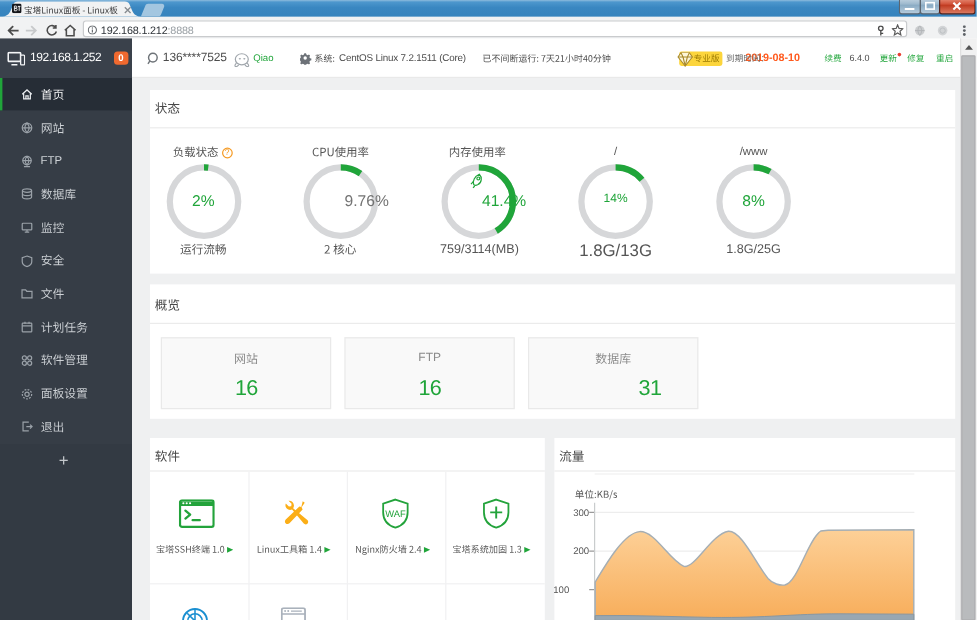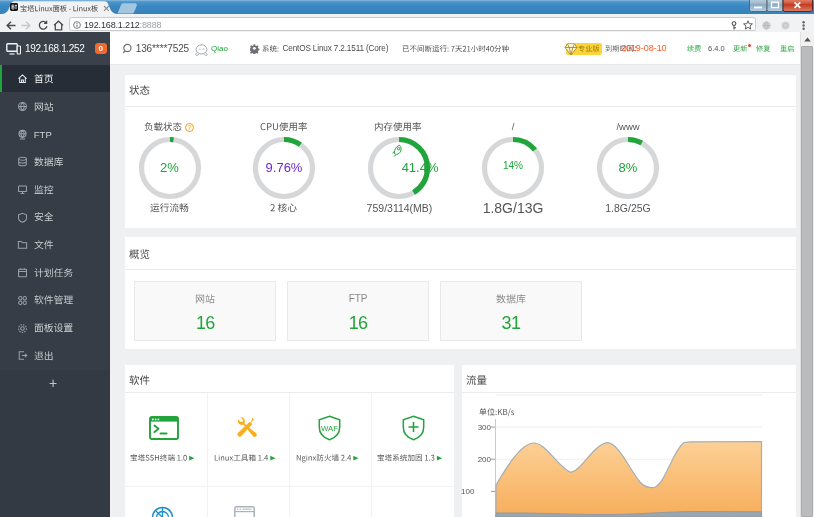--- a/index.html
+++ b/index.html
@@ -223,21 +223,21 @@
 <div class="abs" style="left:135.7px;top:44px;font-size:10px;line-height:10px;color:#4c4c4c;letter-spacing:-0.1px">136****7525</div>
 <div class="abs" style="left:211px;top:43.8px;font-size:8px;line-height:10px;color:#20a53a">Qiao</div>
 <div class="abs" style="left:282.5px;top:43.7px;font-size:8.2px;line-height:10px;color:#4c4c4c;letter-spacing:-0.15px">CentOS Linux 7.2.1511 (Core)</div>
 <div class="abs" style="left:565.5px;top:42.8px;width:36px;height:12.2px;background:#fcd53c;border-radius:2px"></div>
 <svg class="abs" style="left:563.5px;top:42.5px" width="14" height="13" viewBox="0 0 14 13">
     <g stroke="#a8892a" fill="#fdf6d8" stroke-width="0.9" stroke-linejoin="round">
       <path d="M3.5 1 H10.5 L13 4.5 L7 12 L1 4.5 Z"></path>
       <path d="M1 4.5 H13 M3.5 1 L5.2 4.5 L7 12 L8.8 4.5 L10.5 1"></path>
     </g>
   </svg>
-<div class="abs" style="left:621px;top:43.2px;font-size:9px;line-height:11px;font-weight:normal;color:#ff5a1e;letter-spacing:-0.05px">2019-08-10</div>
+<div class="abs" style="left:621px;top:43.2px;font-size:9px;line-height:11px;font-weight:bold;color:#ff5a1e;letter-spacing:-0.05px">2019-08-10</div>
 <div class="abs" style="left:708px;top:43.7px;font-size:7.5px;line-height:10px;color:#4c4c4c">6.4.0</div>
 <div class="abs" style="left:747.6px;top:44.2px;width:3.2px;height:3.2px;background:#e93f33;border-radius:50%"></div>
 
 <div class="abs" style="left:0;top:65.2px;width:110px;height:451.8px;background:#333a43"></div>
 <div class="abs" style="left:0;top:65.2px;width:110px;height:305.3px;background:#363d46"></div>
 <div class="abs" style="left:0;top:65.2px;width:110px;height:27.2px;background:#262d36"></div>
 <div class="abs" style="left:0;top:65.2px;width:2px;height:27.2px;background:#20a53a"></div>
 <svg class="abs" style="left:16.5px;top:73.2px" width="11" height="11" viewBox="0 0 13 13">
     <path stroke="#e8ebee" fill="none" stroke-width="1.2" d="M1.8 6.6 L6.5 2.3 L11.2 6.6 M3.2 5.6 V11.2 H9.8 V5.6 M5.4 11.2 V8.2 H7.6 V11.2"></path>
   </svg>
@@ -286,21 +286,21 @@
 <div class="card" style="left:124.9px;top:75px;width:671.1px;height:152.5px"></div>
 <div class="abs" style="left:124.9px;top:105.5px;width:671.1px;height:1px;background:#ebebeb"></div>
 
 <div class="card" style="left:124.9px;top:237px;width:671.1px;height:112px"></div>
 <div class="abs" style="left:124.9px;top:268.5px;width:671.1px;height:1px;background:#ebebeb"></div>
 <div class="abs" style="left:134.4px;top:281.3px;width:141.8px;height:60px;background:#f9f9f9;border:1px solid #e9e9e9"></div>
 <div class="abs" style="left:287.2px;top:281.3px;width:141.8px;height:60px;background:#f9f9f9;border:1px solid #e9e9e9"></div>
 <div class="abs" style="left:440px;top:281.3px;width:141.8px;height:60px;background:#f9f9f9;border:1px solid #e9e9e9"></div>
 <div class="abs" style="left:165.3px;top:311.5px;width:80px;text-align:center;font-size:18px;line-height:23px;color:#20a53a;letter-spacing:-0.6px">16</div>
 <div class="abs" style="left:318.1px;top:311.5px;width:80px;text-align:center;font-size:18px;line-height:23px;color:#20a53a;letter-spacing:-0.6px">16</div>
-<div class="abs" style="left:471px;top:311.5px;width:80px;text-align:center;font-size:18px;line-height:23px;color:#20a53a;letter-spacing:-0.6px">31</div>
+<div class="abs" style="left:471px;top:311.5px;width:80px;text-align:right;font-size:18px;line-height:23px;color:#20a53a;letter-spacing:-0.6px">31</div>
 <div class="abs" style="left:318.1px;top:293px;width:80px;text-align:center;font-size:10px;line-height:12px;color:#8a8a8a">FTP</div>
 
 <div class="card" style="left:124.9px;top:365px;width:329.4px;height:152px"></div>
 <div class="abs" style="left:124.9px;top:391.5px;width:329.4px;height:1px;background:#ebebeb"></div>
 <div class="abs" style="left:206.5px;top:392.5px;width:1px;height:124.5px;background:#f1f1f2"></div>
 <div class="abs" style="left:288.8px;top:392.5px;width:1px;height:124.5px;background:#f1f1f2"></div>
 <div class="abs" style="left:371.1px;top:392.5px;width:1px;height:124.5px;background:#f1f1f2"></div>
 <div class="abs" style="left:124.9px;top:485.6px;width:329.4px;height:1px;background:#f1f1f2"></div>
 <svg class="abs" style="left:148.5px;top:415.5px" width="30" height="24" viewBox="0 0 30 24">
 <rect x="1" y="1" width="28" height="22" rx="1.8" fill="none" stroke="#23a33b" stroke-width="1.9"></rect>
@@ -366,21 +366,21 @@
 
 <svg class="abs" style="left:137.5px;top:135.5px" width="64" height="64">
     <circle cx="32" cy="32" r="28.5" fill="none" stroke="#d6d7d9" stroke-width="5.2"></circle>
     <circle cx="32" cy="32" r="28.5" fill="none" stroke="#20a53a" stroke-width="5.2" stroke-dasharray="3.58 179.07" transform="rotate(-90 32 32)"></circle>
   </svg>
 <div class="abs" style="left:129.5px;top:160.072px;width:80px;text-align:center;font-size:13px;color:#20a53a">2%</div>
 <svg class="abs" style="left:252px;top:135.5px" width="64" height="64">
     <circle cx="32" cy="32" r="28.5" fill="none" stroke="#d6d7d9" stroke-width="5.2"></circle>
     <circle cx="32" cy="32" r="28.5" fill="none" stroke="#20a53a" stroke-width="5.2" stroke-dasharray="17.48 179.07" transform="rotate(-90 32 32)"></circle>
   </svg>
-<div class="abs" style="left:244px;top:160.072px;width:80px;text-align:center;font-size:13px;color:#6d28d9">9.76%</div>
+<div class="abs" style="left:244px;top:160.072px;width:80px;text-align:right;font-size:13px;color:#737373">9.76%</div>
 <svg class="abs" style="left:366.5px;top:135.5px" width="64" height="64">
     <circle cx="32" cy="32" r="28.5" fill="none" stroke="#d6d7d9" stroke-width="5.2"></circle>
     <circle cx="32" cy="32" r="28.5" fill="none" stroke="#20a53a" stroke-width="5.2" stroke-dasharray="74.14 179.07" transform="rotate(-90 32 32)"></circle>
   </svg>
 <div class="abs" style="left:358.5px;top:160.072px;width:80px;text-align:right;font-size:13px;color:#20a53a">41.4%</div>
 <svg class="abs" style="left:481px;top:135.5px" width="64" height="64">
     <circle cx="32" cy="32" r="28.5" fill="none" stroke="#d6d7d9" stroke-width="5.2"></circle>
     <circle cx="32" cy="32" r="28.5" fill="none" stroke="#20a53a" stroke-width="5.2" stroke-dasharray="25.07 179.07" transform="rotate(-90 32 32)"></circle>
   </svg>
 <div class="abs" style="left:473px;top:160.072px;width:80px;text-align:center;font-size:10px;color:#20a53a">14%</div>

